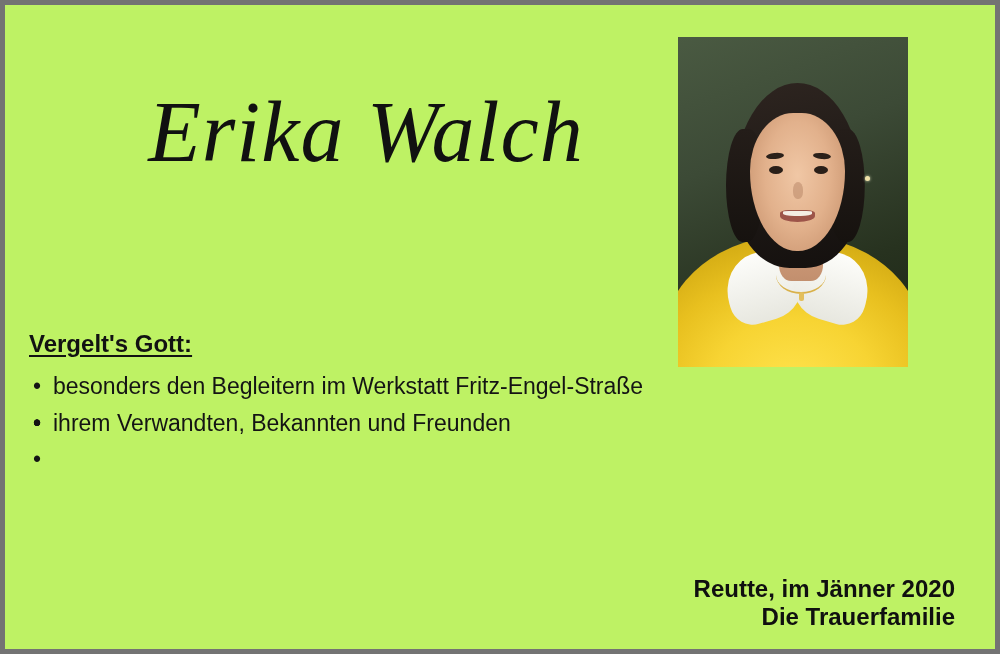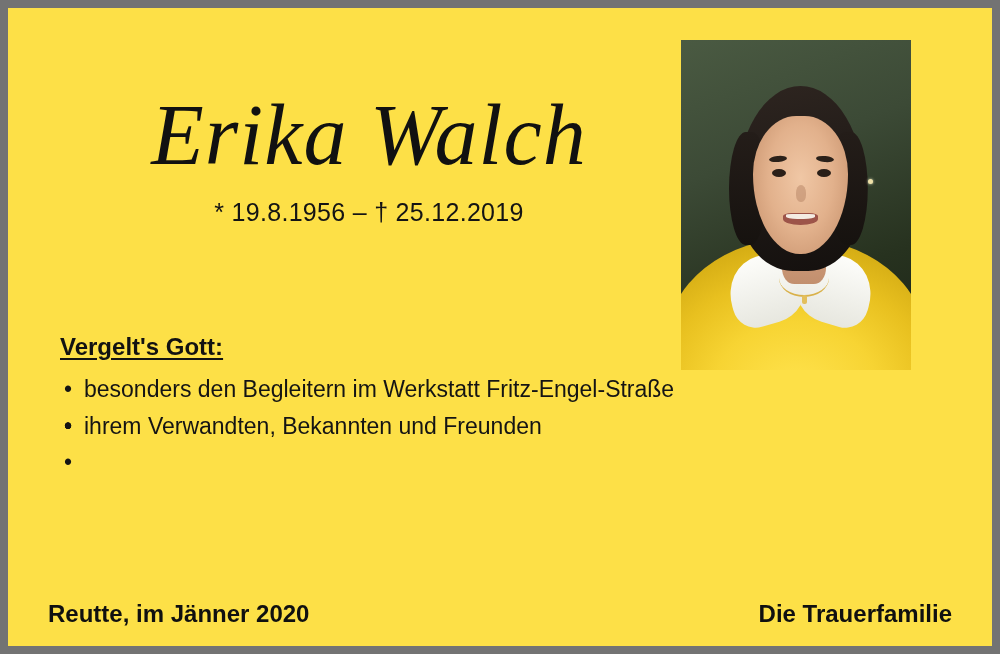--- a/index.html
+++ b/index.html
@@ -12,22 +12,22 @@
     height: 654px;
     font-family: "Liberation Sans", sans-serif;
     overflow: hidden;
   }
 
   .obituary {
     position: relative;
     box-sizing: border-box;
     width: 1000px;
     height: 654px;
-    background: #fde047;
-    border: 8px solid #737373;
+    background: #bef264;
+    border: 5px solid #737373;
     padding: 0;
   }
 
   .inner {
     position: relative;
     width: 100%;
     height: 100%;
     box-sizing: border-box;
   }
 
@@ -218,21 +218,21 @@
     width: 5px;
     height: 5px;
     background: #efe1a8;
     border-radius: 50%;
     box-shadow: 0 0 3px rgba(255,255,220,0.8);
   }
 
   
   .thanks {
     position: absolute;
-    left: 52px;
+    left: 24px;
     top: 325px;
     width: 880px;
   }
   .thanks-heading {
     font-size: 24px;
     font-weight: 600;
     color: #121212;
     text-decoration: underline;
     text-underline-offset: 3px;
     margin-bottom: 12px;
@@ -259,36 +259,36 @@
 
   
   .footer {
     position: absolute;
     left: 40px;
     right: 40px;
     bottom: 18px;
     display: flex;
     justify-content: space-between;
     align-items: flex-end;
+    flex-direction: column;
   }
   .footer-left, .footer-right {
     font-size: 24px;
     font-weight: 700;
     color: #101010;
   }
 </style>
 </head>
 <body>
 
 <div class="obituary">
   <div class="inner">
 
     <div class="name-block">
       <div class="deceased-name">Erika Walch</div>
-      <div class="dates">* 19.8.1956 – † 25.12.2019</div>
     </div>
 
     <div class="portrait-frame">
       <div class="portrait">
         <div class="sweater"></div>
         <div class="collar-l"></div>
         <div class="collar-r"></div>
         <div class="neck"></div>
         <div class="necklace"></div>
         <div class="pendant"></div>

